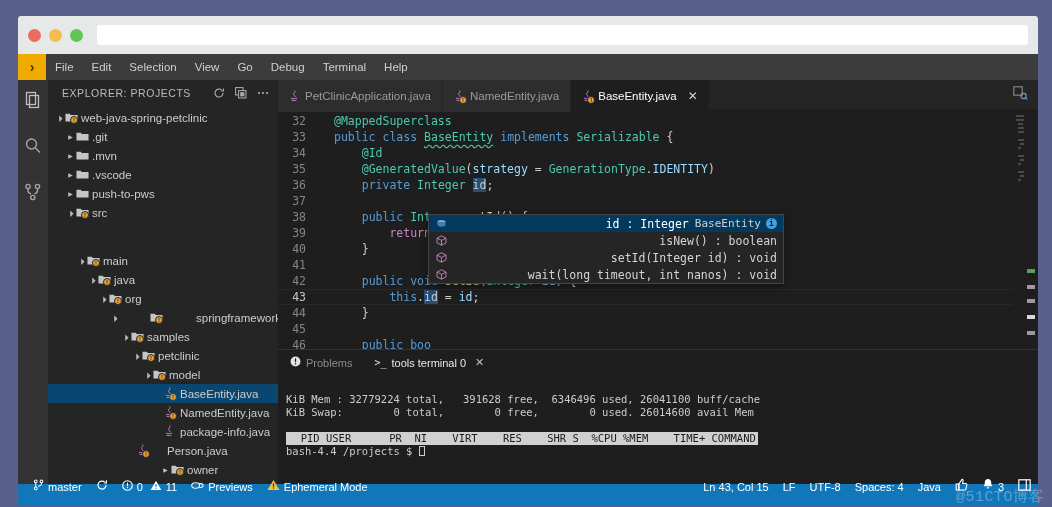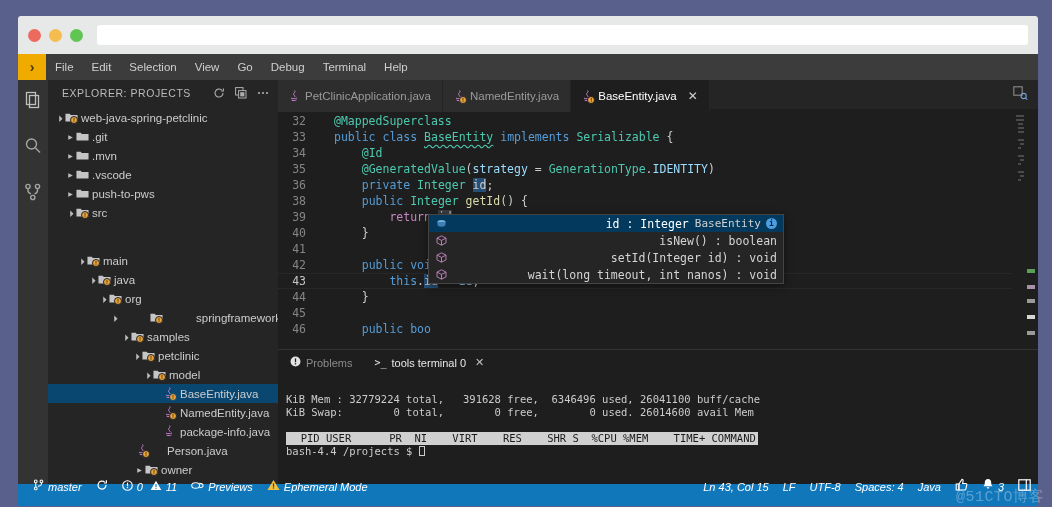--- a/index.html
+++ b/index.html
@@ -147,21 +147,21 @@
   .term{
     flex:1; font-family:"DejaVu Sans Mono", monospace; font-size:10.5px; line-height:13px;
     color:#cccccc; padding:5px 0 0 8px; white-space:pre; overflow:hidden;
   }
   .term .hdr{ background:#d0d0d0; color:#1a1a1a; display:inline-block; padding:0 2px;}
   .caret{ display:inline-block; width:6px; height:10px; border:1px solid #cccccc; vertical-align:-1px;}
 
   
   .statusbar{
     height:22px; flex:0 0 22px; background:#1177bb; display:flex; align-items:center;
-    font-size:11px; color:#ffffff; padding:0 0 16px 8px;font-style:italic;
+    font-size:11px; color:#ffffff; padding:0 0 16px 8px;
   }
   .sb-l{ display:flex; align-items:center; gap:0; }
   .sb-r{ margin-left:auto; display:flex; align-items:center; }
   .sitem{ padding:0 7px; display:flex; align-items:center; gap:4px; height:22px; line-height:22px;}
   .sb-warnbox{ color:#ffffff; }
 
   .watermark{
     position:absolute; right:8px; top:487px; font-size:15px; color:rgba(255,255,255,.30);
     font-family:Liberation Mono, monospace; letter-spacing:.5px; pointer-events:none; z-index:90;
   }
@@ -414,21 +414,21 @@
               <span class="folder-ico">
                 <svg width="10" height="13" viewBox="0 0 10 13">
                   <path d="M5.6 0.5c1.6 1.7-1.4 2.3-1 3.9.3 1.1 1.8 1.5 1.3 2.6" fill="none" stroke="#cf7fd8" stroke-width="1"></path>
                   <path d="M2 8.2c2.2.8 4.4.5 6-.2" fill="none" stroke="#cf7fd8" stroke-width="1"></path>
                   <path d="M2.6 10.2c1.9.7 3.6.4 4.8-.1" fill="none" stroke="#cf7fd8" stroke-width="1"></path>
                 </svg>
                 <span class="badge-warn">!</span>
               </span>
               <span class="lbl">Person.java</span>
             </div>
-            <div class="row" style="padding-left: 86px;">
+            <div class="row" style="padding-left: 112px;">
               <span class="tw closed"></span>
               <span class="folder-ico">
                 <svg width="13" height="11" viewBox="0 0 14 11">
                   <path d="M0.5 1.4h4.6l1.1 1.3h7.3v7.2H0.5z" fill="#c5c5c5"></path>
                 </svg>
                 <span class="badge-warn">!</span>
               </span>
               <span class="lbl">owner</span>
             </div>
             <div class="row" style="padding-left: 94px;">
@@ -498,20 +498,21 @@
             </div>
           </div>
 
         <div class="editorbody">
           <div class="code" id="code">
               <div class="cline"><span class="ln">32</span><span class="src"><span class="a">@MappedSuperclass</span></span></div>
               <div class="cline"><span class="ln">33</span><span class="src"><span class="k">public</span> <span class="k">class</span> <span class="t squig">BaseEntity</span> <span class="k">implements</span> <span class="t">Serializable</span> {</span></div>
               <div class="cline"><span class="ln">34</span><span class="src">    <span class="a">@Id</span></span></div>
               <div class="cline"><span class="ln">35</span><span class="src">    <span class="a">@GeneratedValue</span>(<span class="p">strategy</span> = <span class="t">GenerationType</span>.<span class="p">IDENTITY</span>)</span></div>
               <div class="cline"><span class="ln">36</span><span class="src">    <span class="k">private</span> <span class="t">Integer</span> <span class="selid">id</span>;</span></div>
+              <div class="cline"><span class="ln">37</span><span class="src"></span></div>
               <div class="cline"><span class="ln">38</span><span class="src">    <span class="k">public</span> <span class="t">Integer</span> <span class="m">getId</span>() {</span></div>
               <div class="cline"><span class="ln">39</span><span class="src">        <span class="cf">return</span> <span class="occ">id</span>;</span></div>
               <div class="cline"><span class="ln">40</span><span class="src">    }</span></div>
               <div class="cline"><span class="ln">41</span><span class="src"></span></div>
               <div class="cline"><span class="ln">42</span><span class="src">    <span class="k">public</span> <span class="k">void</span> <span class="m">setId</span>(<span class="t">Integer</span> <span class="p">id</span>) {</span></div>
               <div class="cline cur"><span class="ln">43</span><span class="src">        <span class="k">this</span>.<span class="selid">id</span> = <span class="p">id</span>;</span></div>
               <div class="cline"><span class="ln">44</span><span class="src">    }</span></div>
               <div class="cline"><span class="ln">45</span><span class="src"></span></div>
               <div class="cline"><span class="ln">46</span><span class="src">    <span class="k">public</span> <span class="k">boo</span></span></div>
             </div>

